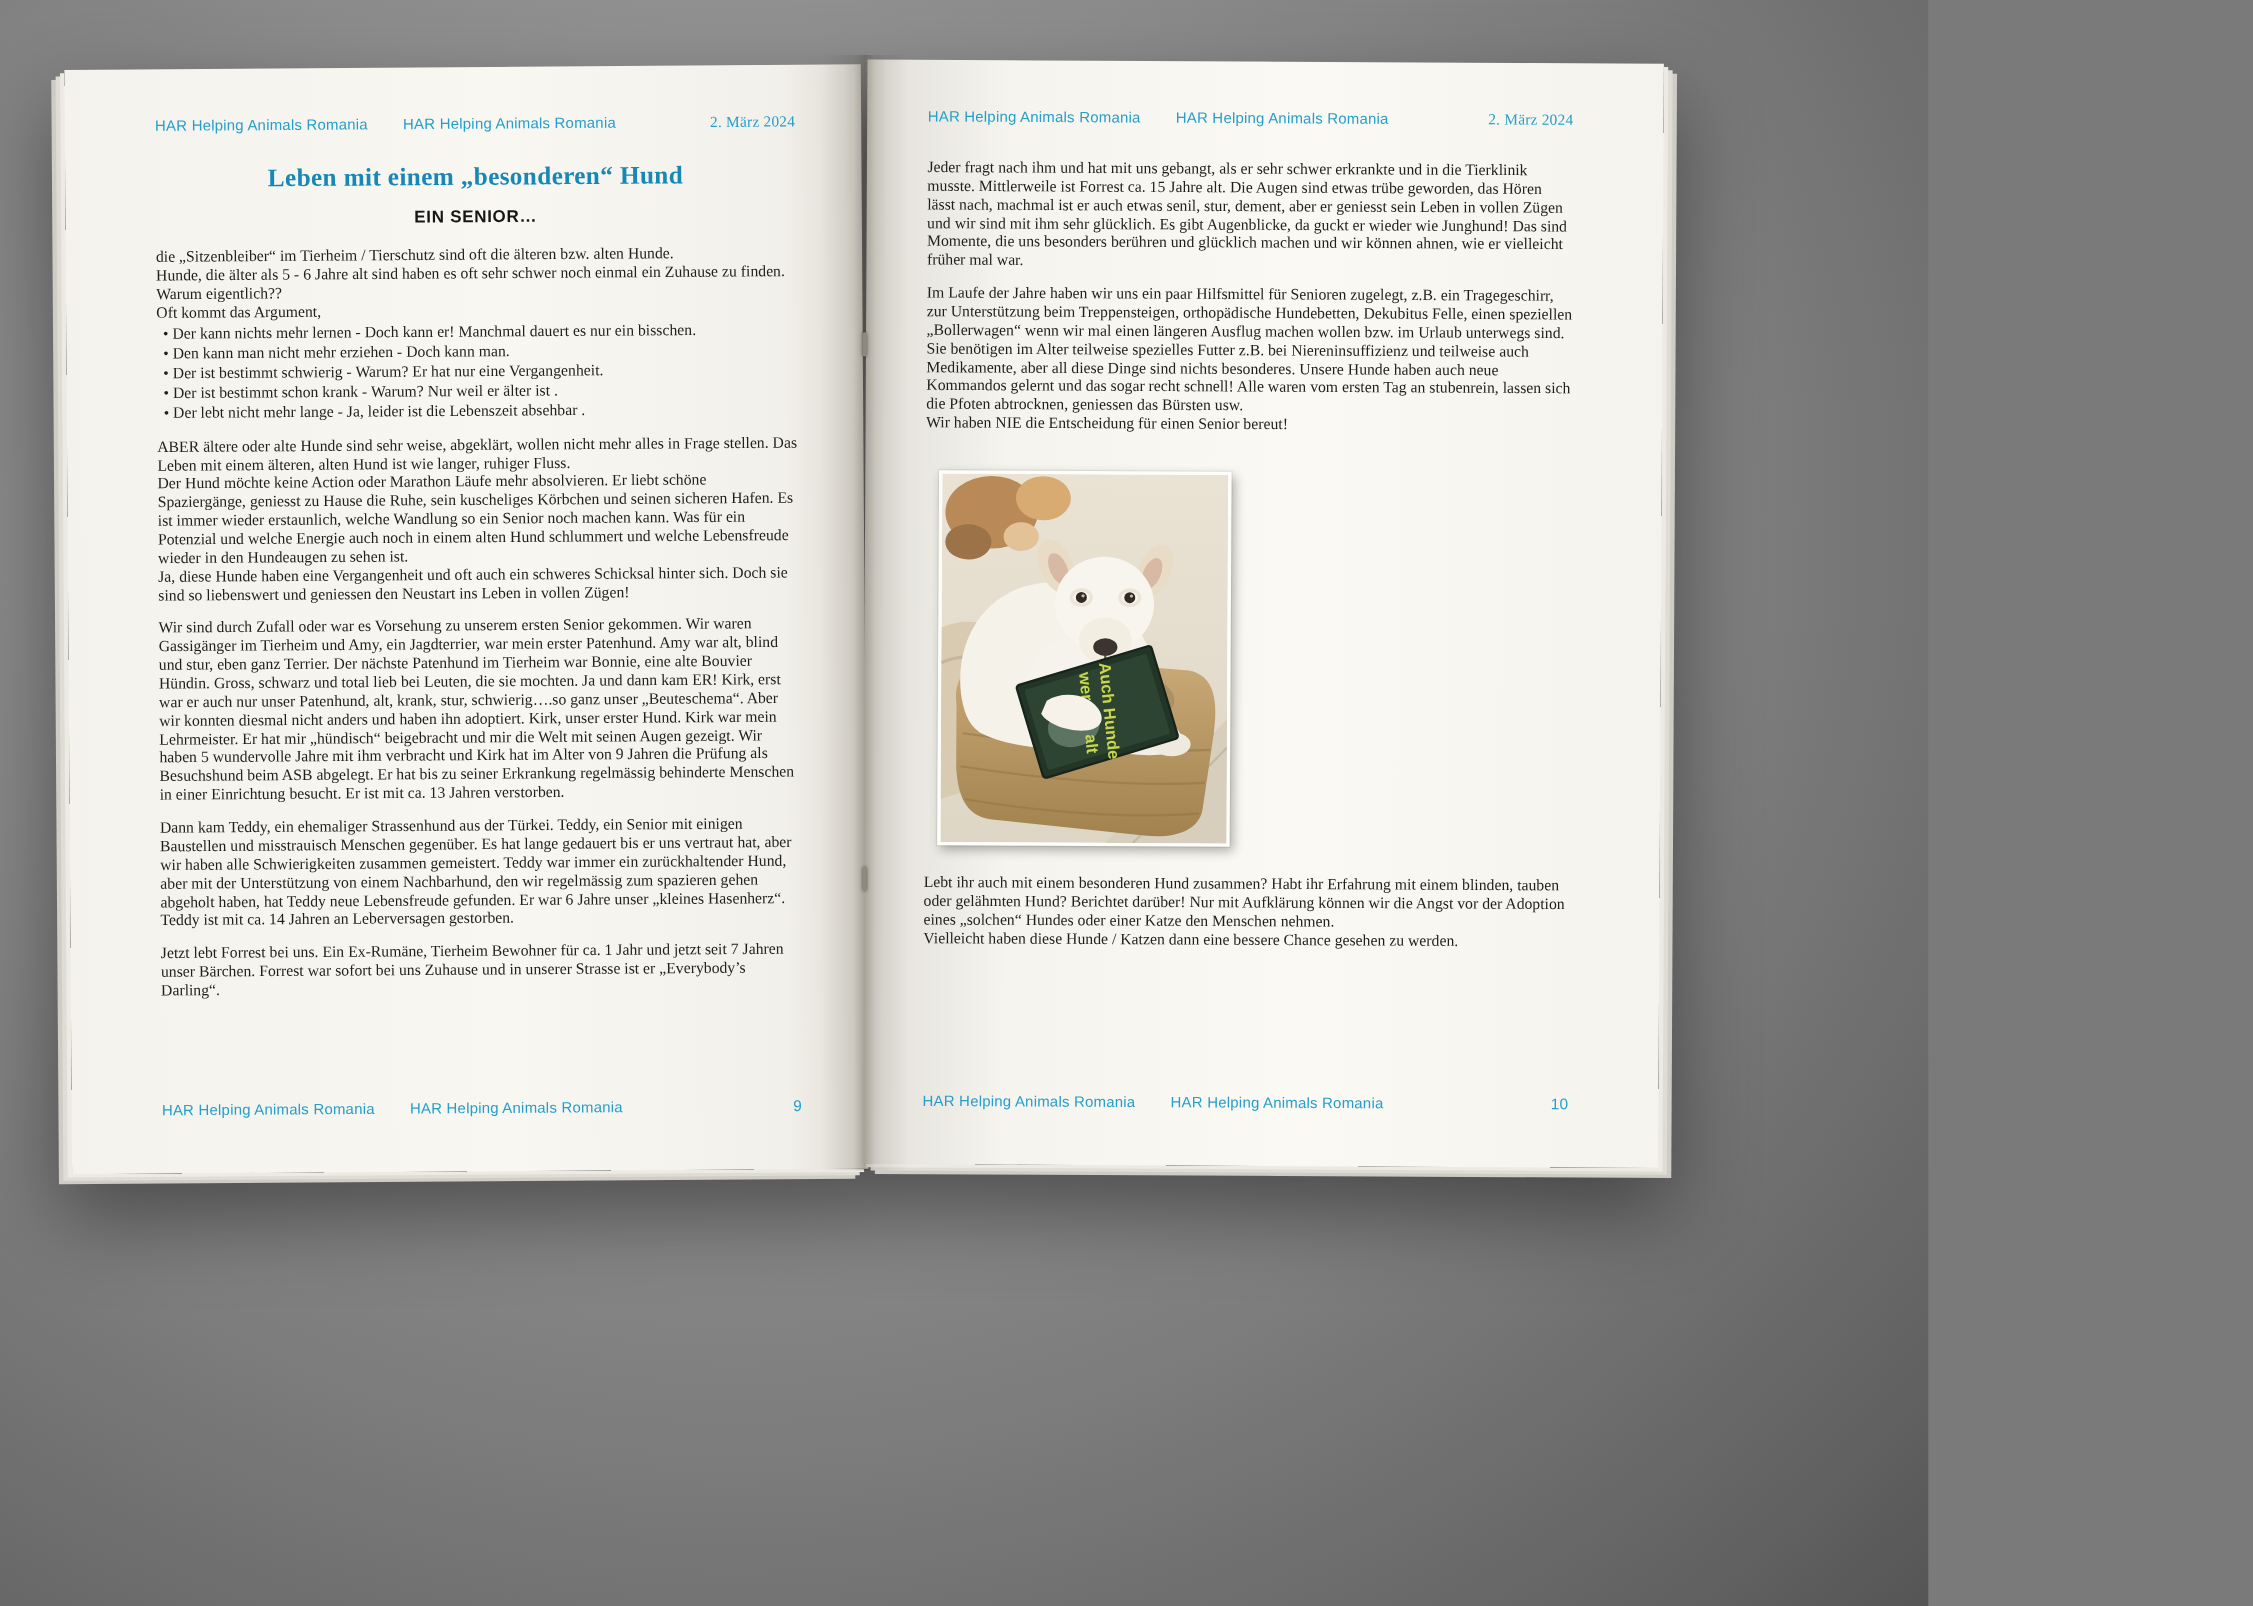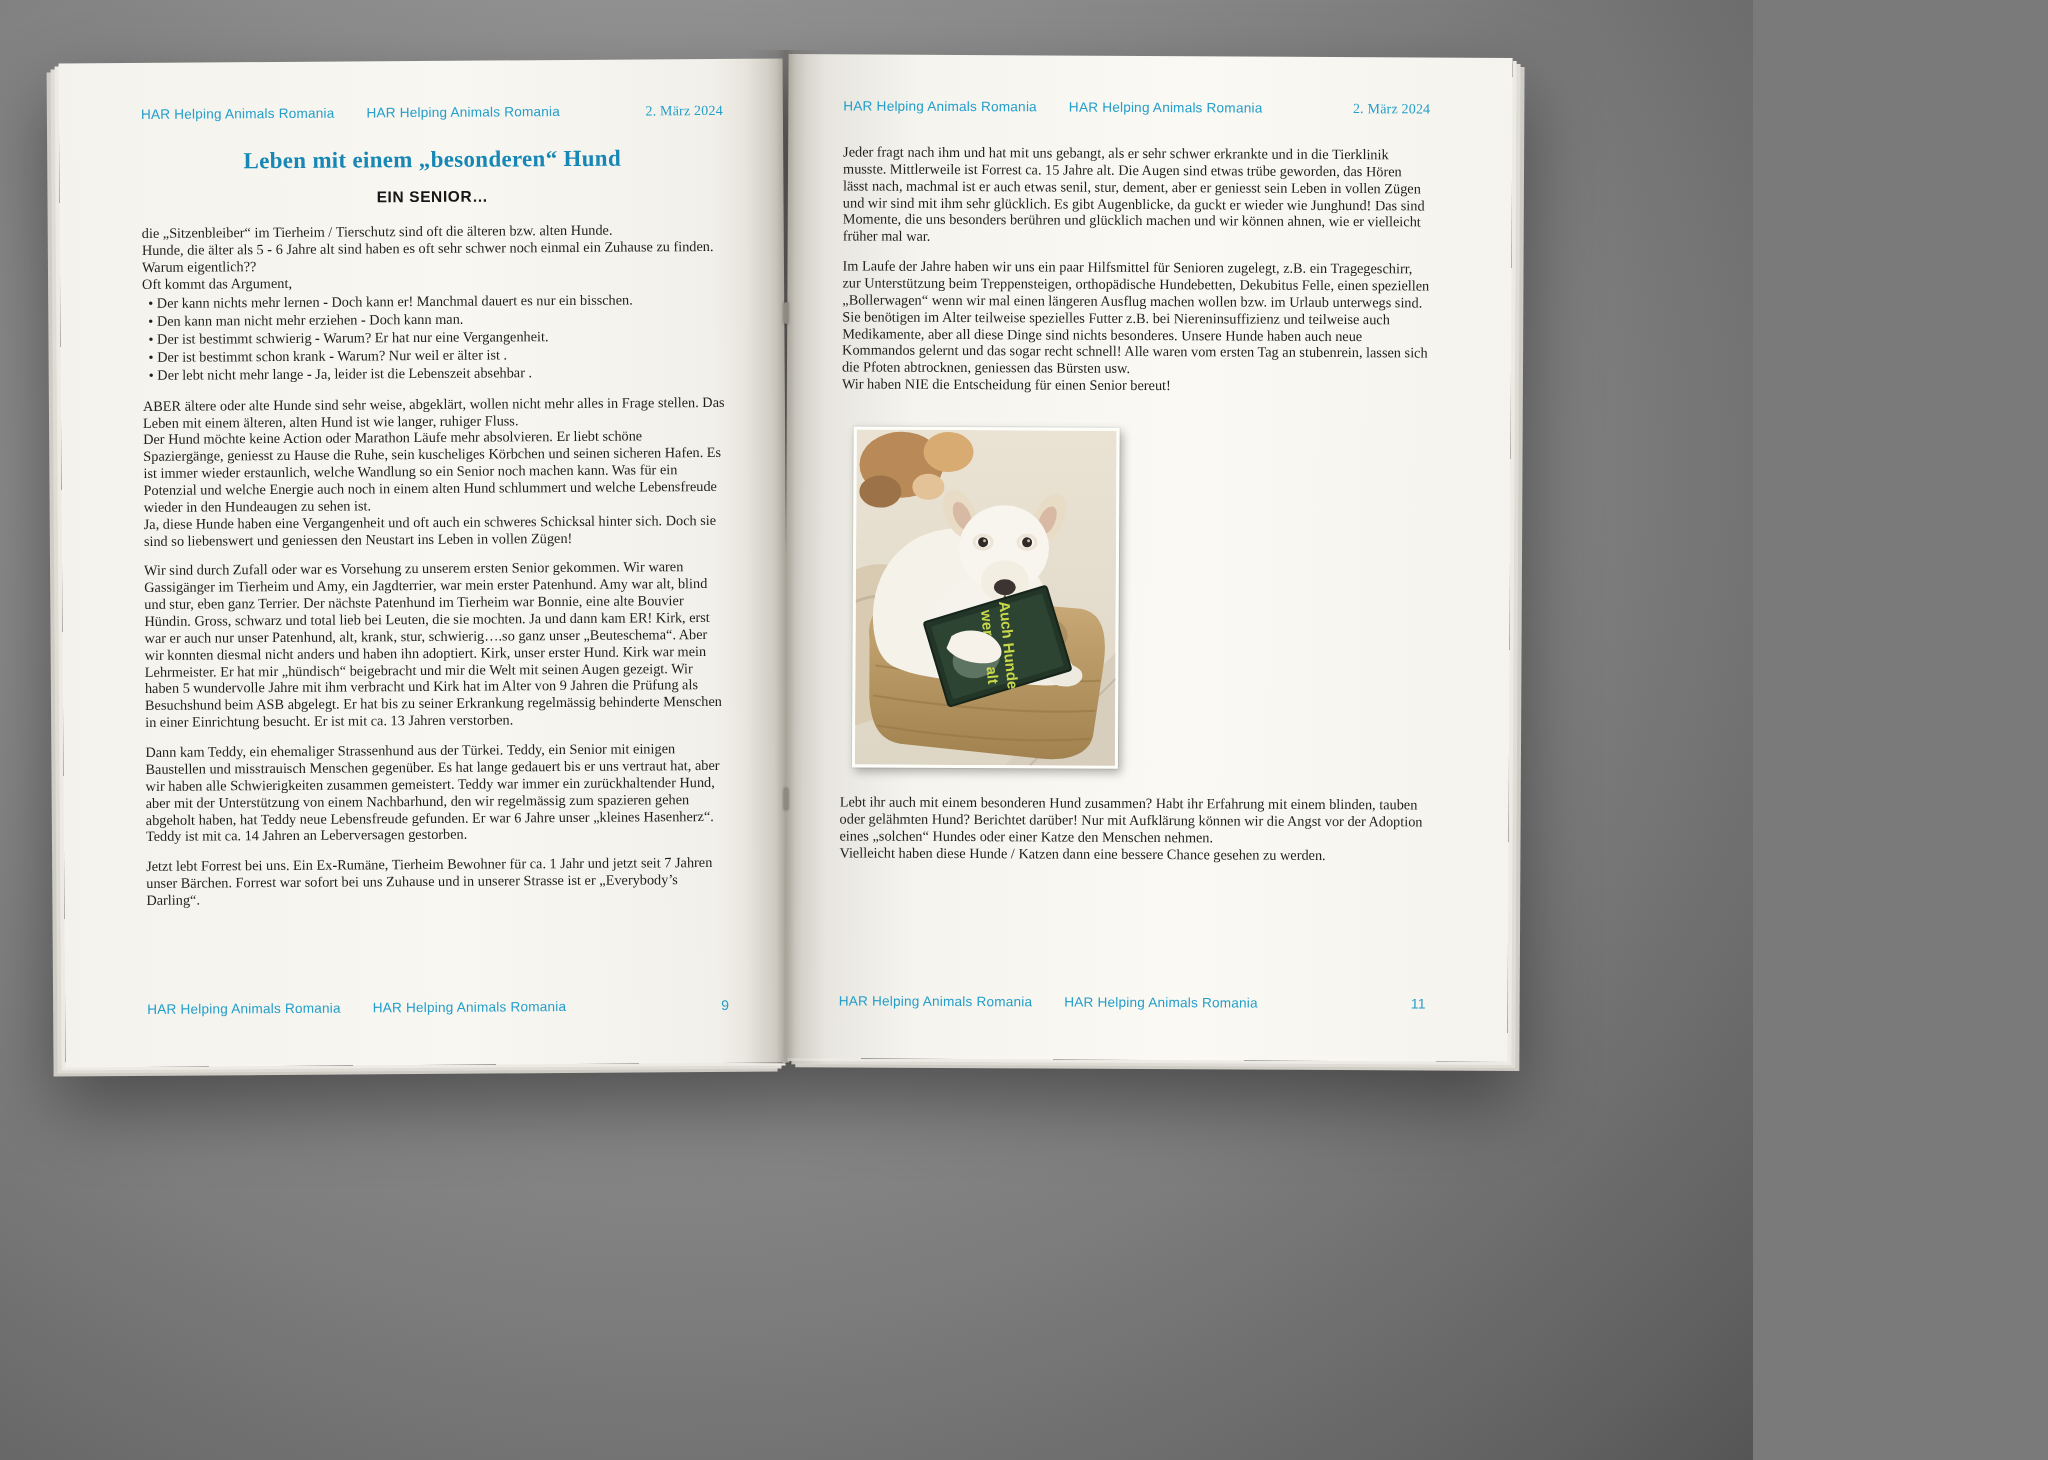--- a/index.html
+++ b/index.html
@@ -205,21 +205,21 @@
           </svg>
         </figure>
 
         <p>Lebt ihr auch mit einem besonderen Hund zusammen? Habt ihr Erfahrung mit einem blinden, tauben oder gelähmten Hund? Berichtet darüber! Nur mit Aufklärung können wir die Angst vor der Adoption eines „solchen“ Hundes oder einer Katze den Menschen nehmen.
 Vielleicht haben diese Hunde / Katzen dann eine bessere Chance gesehen zu werden.</p>
       </div>
 
       <div class="page-footer">
         <span class="brand1">HAR Helping Animals Romania</span>
         <span class="brand2">HAR Helping Animals Romania</span>
-        <span class="page-num">11</span>
+        <span class="page-num">10</span>
       </div>
     </div>
 
     <div class="gutter">
       <div class="staple s1"></div>
       <div class="staple s2"></div>
     </div>
 
   </div>
 </div>

